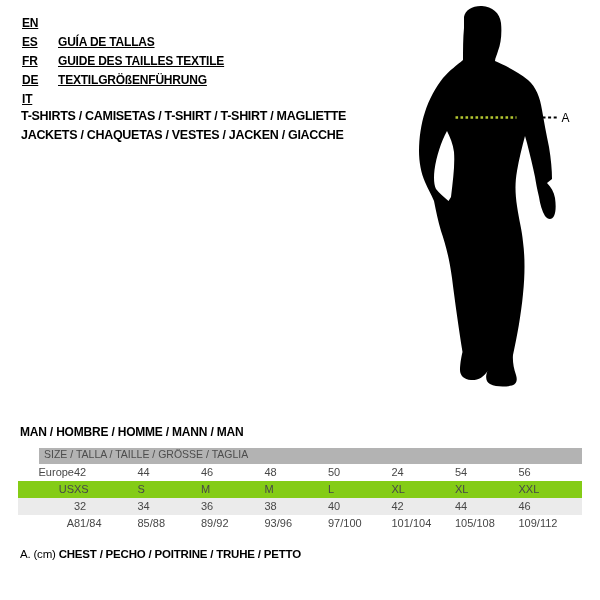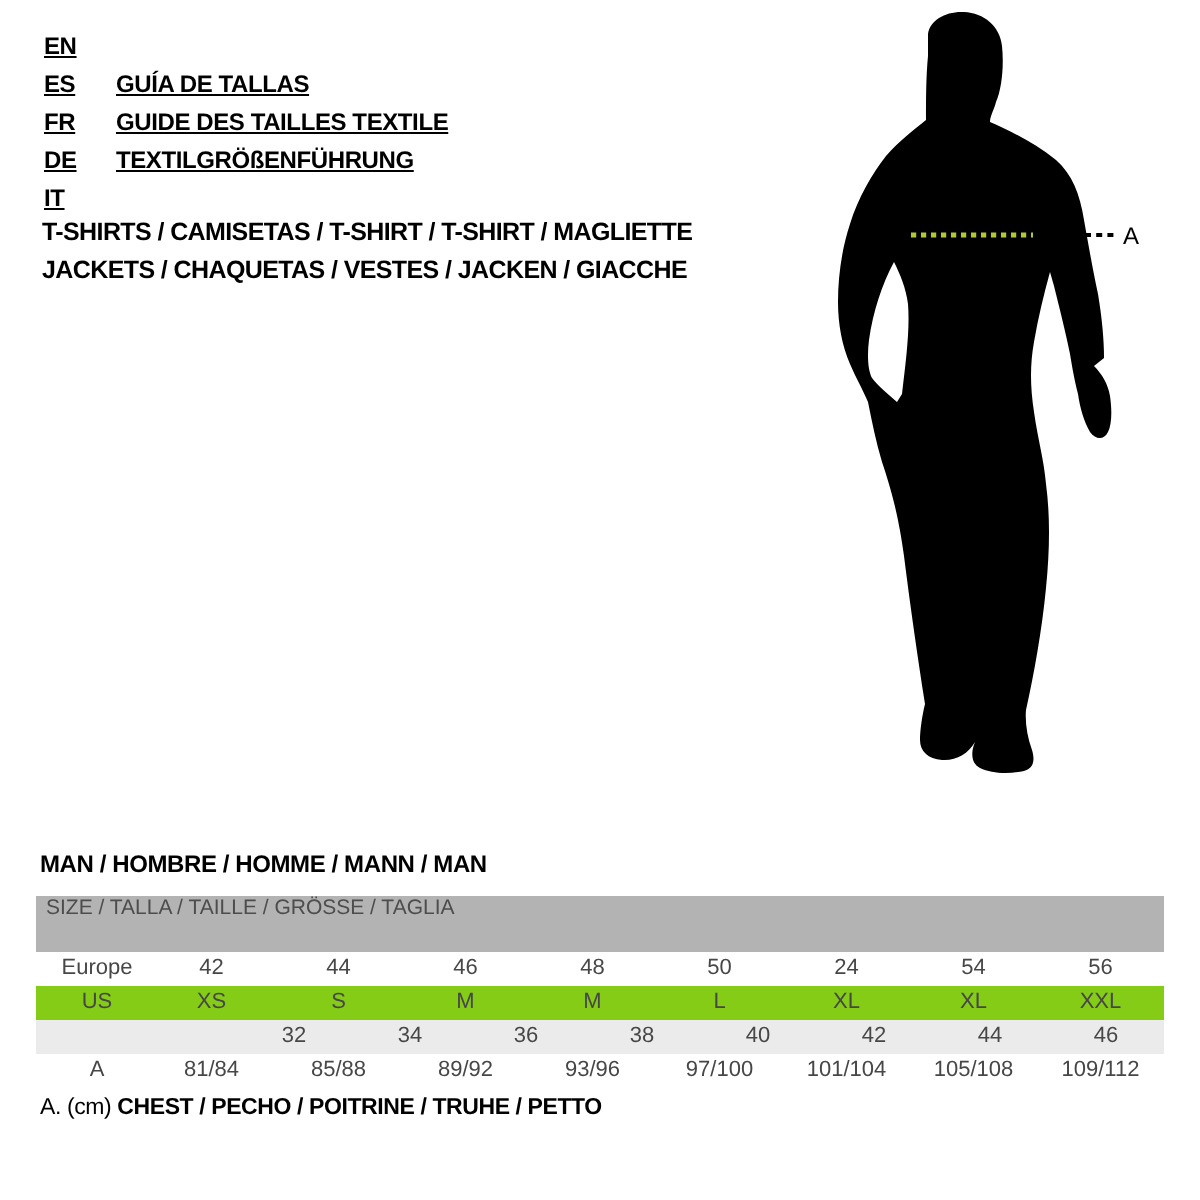--- a/index.html
+++ b/index.html
@@ -14,24 +14,24 @@
   
   .cats{position:absolute;left:21px;top:107px;}
   .cat-line{height:19px;line-height:19px;font-size:12.5px;font-weight:bold;letter-spacing:-0.3px;}
   
   .figure-wrap{position:absolute;left:400px;top:0;width:200px;height:410px;}
   .figure-wrap svg{display:block;}
   
   .section-title{position:absolute;left:20px;top:425px;font-size:12px;font-weight:bold;letter-spacing:-0.2px;}
   
   .size-table{position:absolute;left:18px;top:448px;width:564px;font-size:11px;color:#474747;}
-  .thead{height:28px;line-height:12.5px;padding-left:5px;font-size:10.5px;color:#4d4d4d;box-sizing:border-box;}
+  .thead{height:16px;line-height:12.5px;padding-left:5px;font-size:10.5px;color:#4d4d4d;box-sizing:border-box;margin-left:21px;}
   .trow{display:flex;height:17px;line-height:17px;}
-  .tl{width:56px;padding-left:5px;box-sizing:border-box;text-align:center;}
-  .tc{flex:1;text-align:center;}
+  .tl{width:56px;padding-left:5px;box-sizing:border-box;text-align:right;}
+  .tc{flex:1;}
   
   .footnote{position:absolute;left:20px;top:548px;font-size:11.5px;letter-spacing:-0.2px;}
   .footnote .fn-bold{font-weight:bold;}
 </style>
 </head>
 <body>
 
 <div id="stage">
 
   <div class="langs">
@@ -138,21 +138,21 @@
       <span class="tc">XS</span>
       <span class="tc">S</span>
       <span class="tc">M</span>
       <span class="tc">M</span>
       <span class="tc">L</span>
       <span class="tc">XL</span>
       <span class="tc">XL</span>
       <span class="tc">XXL</span>
     </div>
 
-    <div class="trow" style="background-color: rgb(235, 235, 235); padding-left: 44px;">
+    <div class="trow" style="background-color: rgb(235, 235, 235);">
       <span class="tl"></span>
       <span class="tc">32</span>
       <span class="tc">34</span>
       <span class="tc">36</span>
       <span class="tc">38</span>
       <span class="tc">40</span>
       <span class="tc">42</span>
       <span class="tc">44</span>
       <span class="tc">46</span>
     </div>

